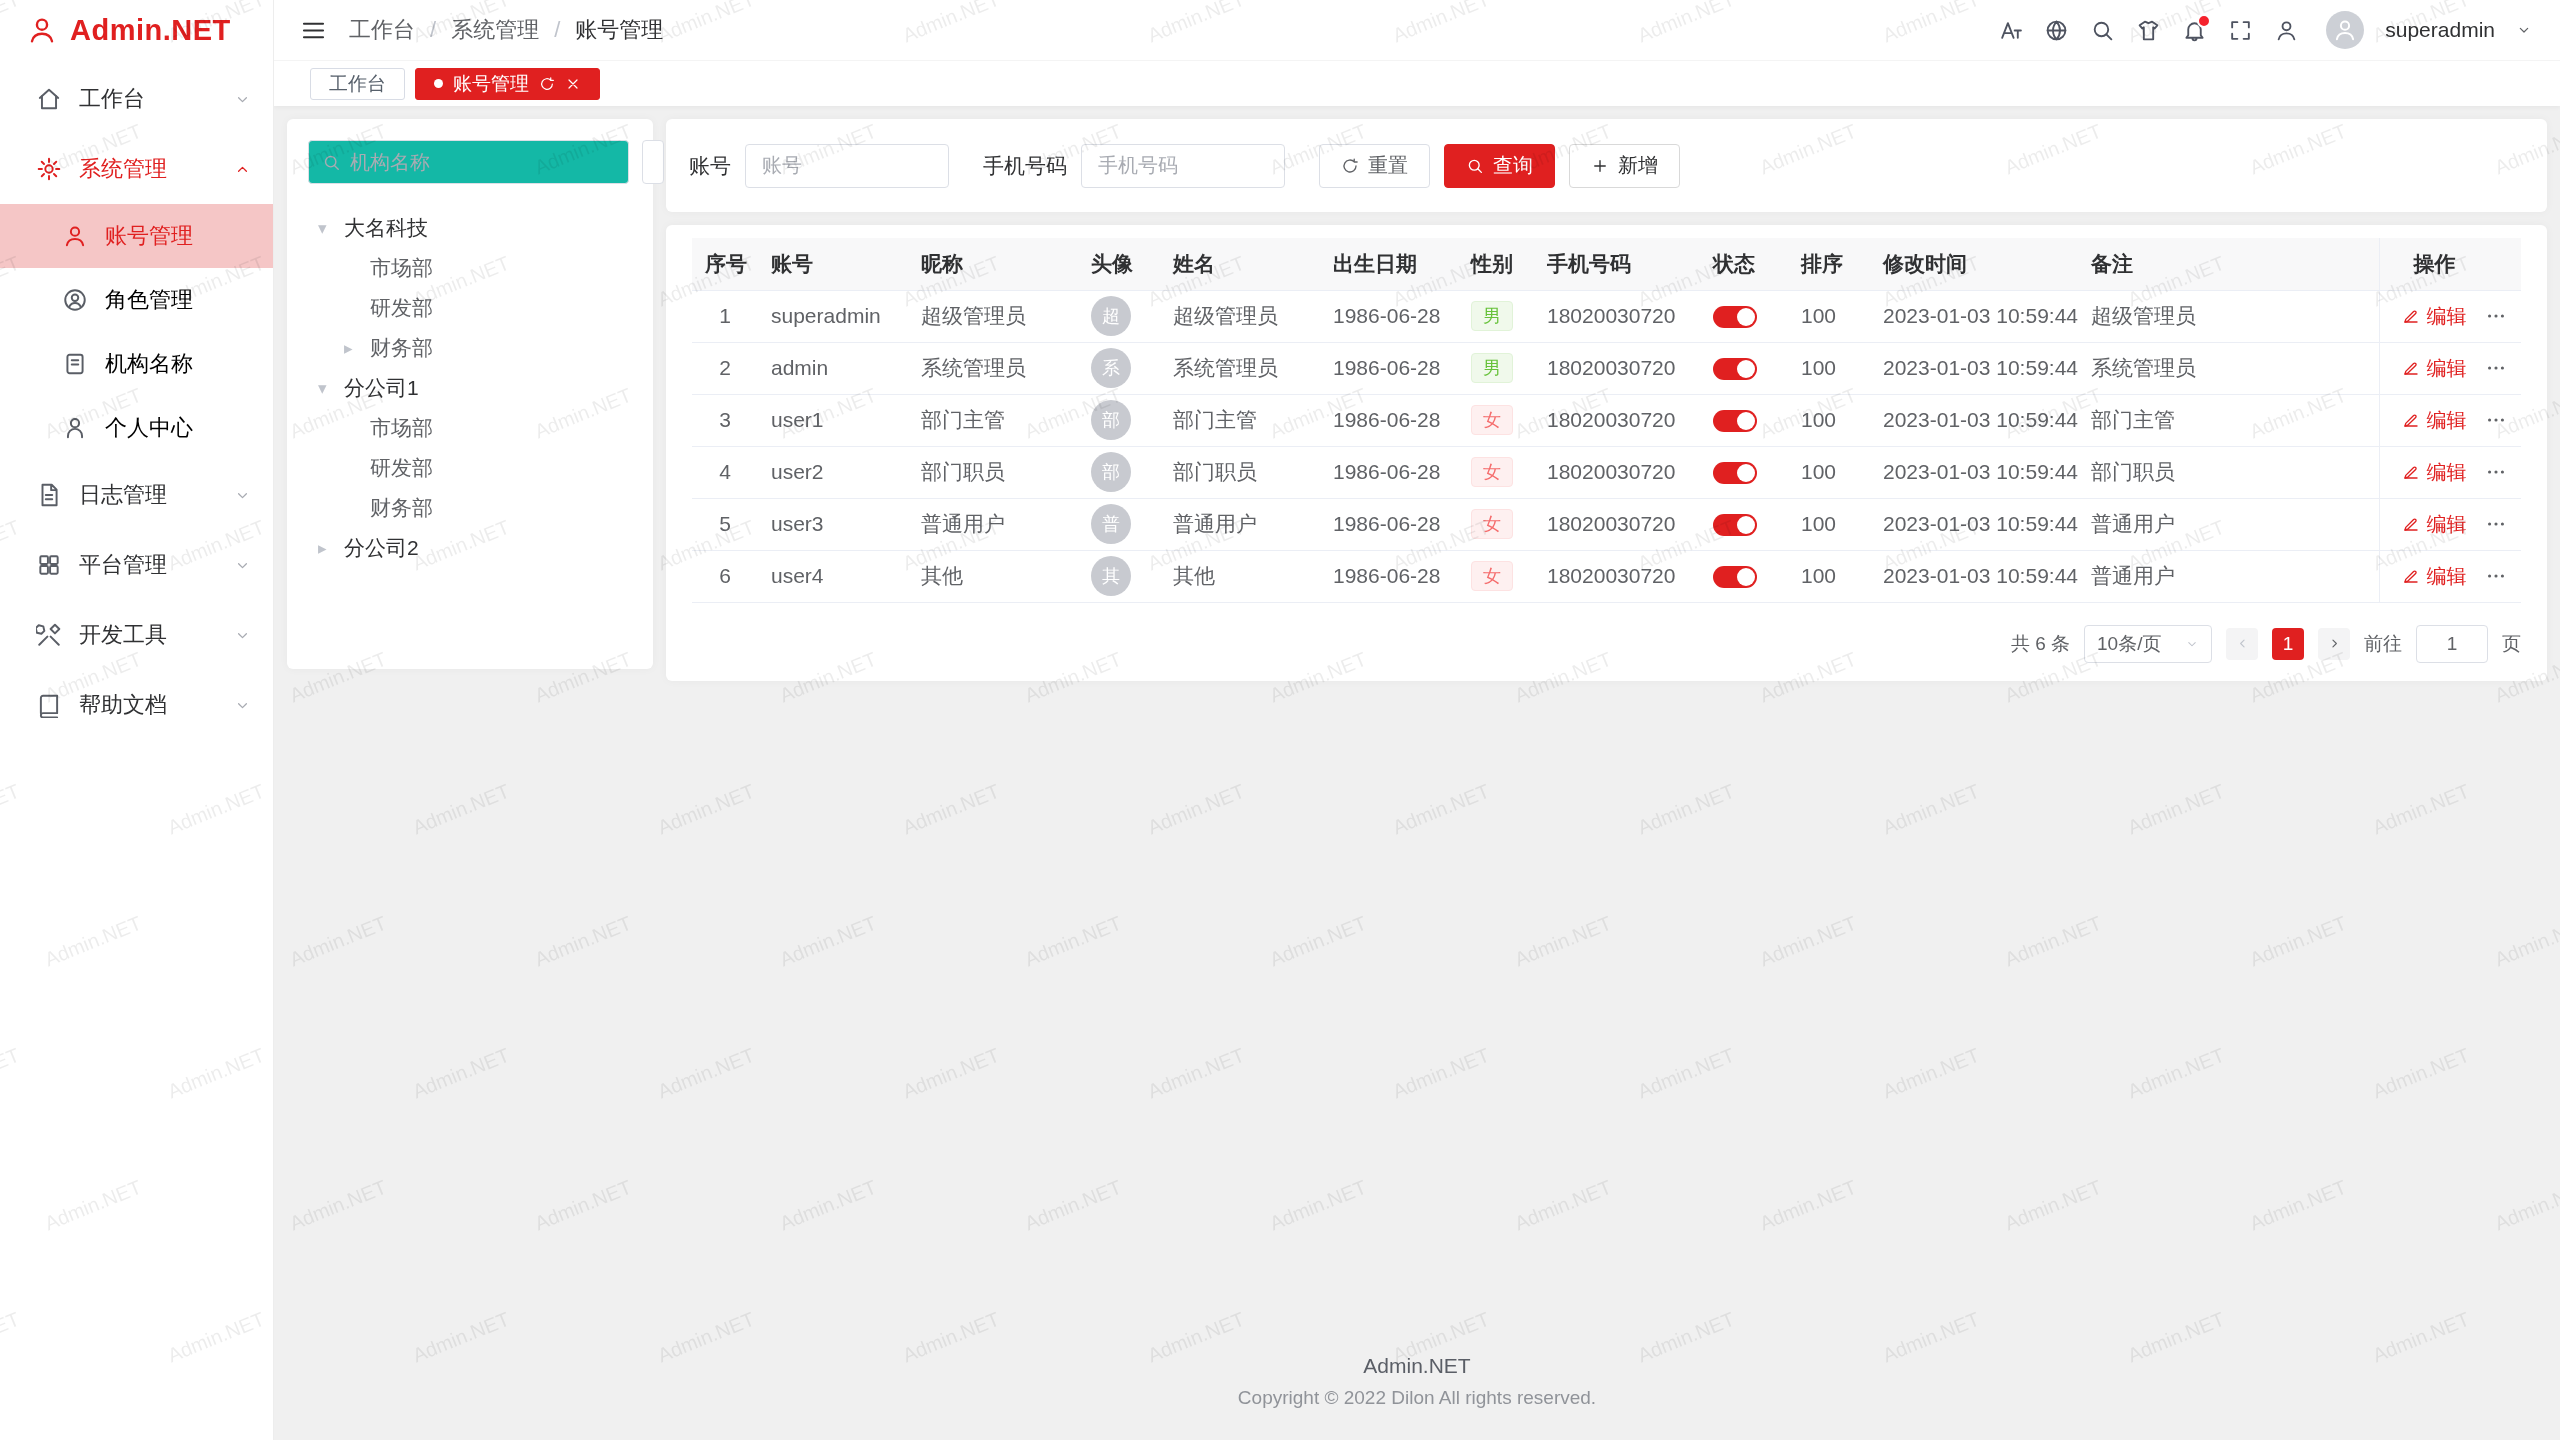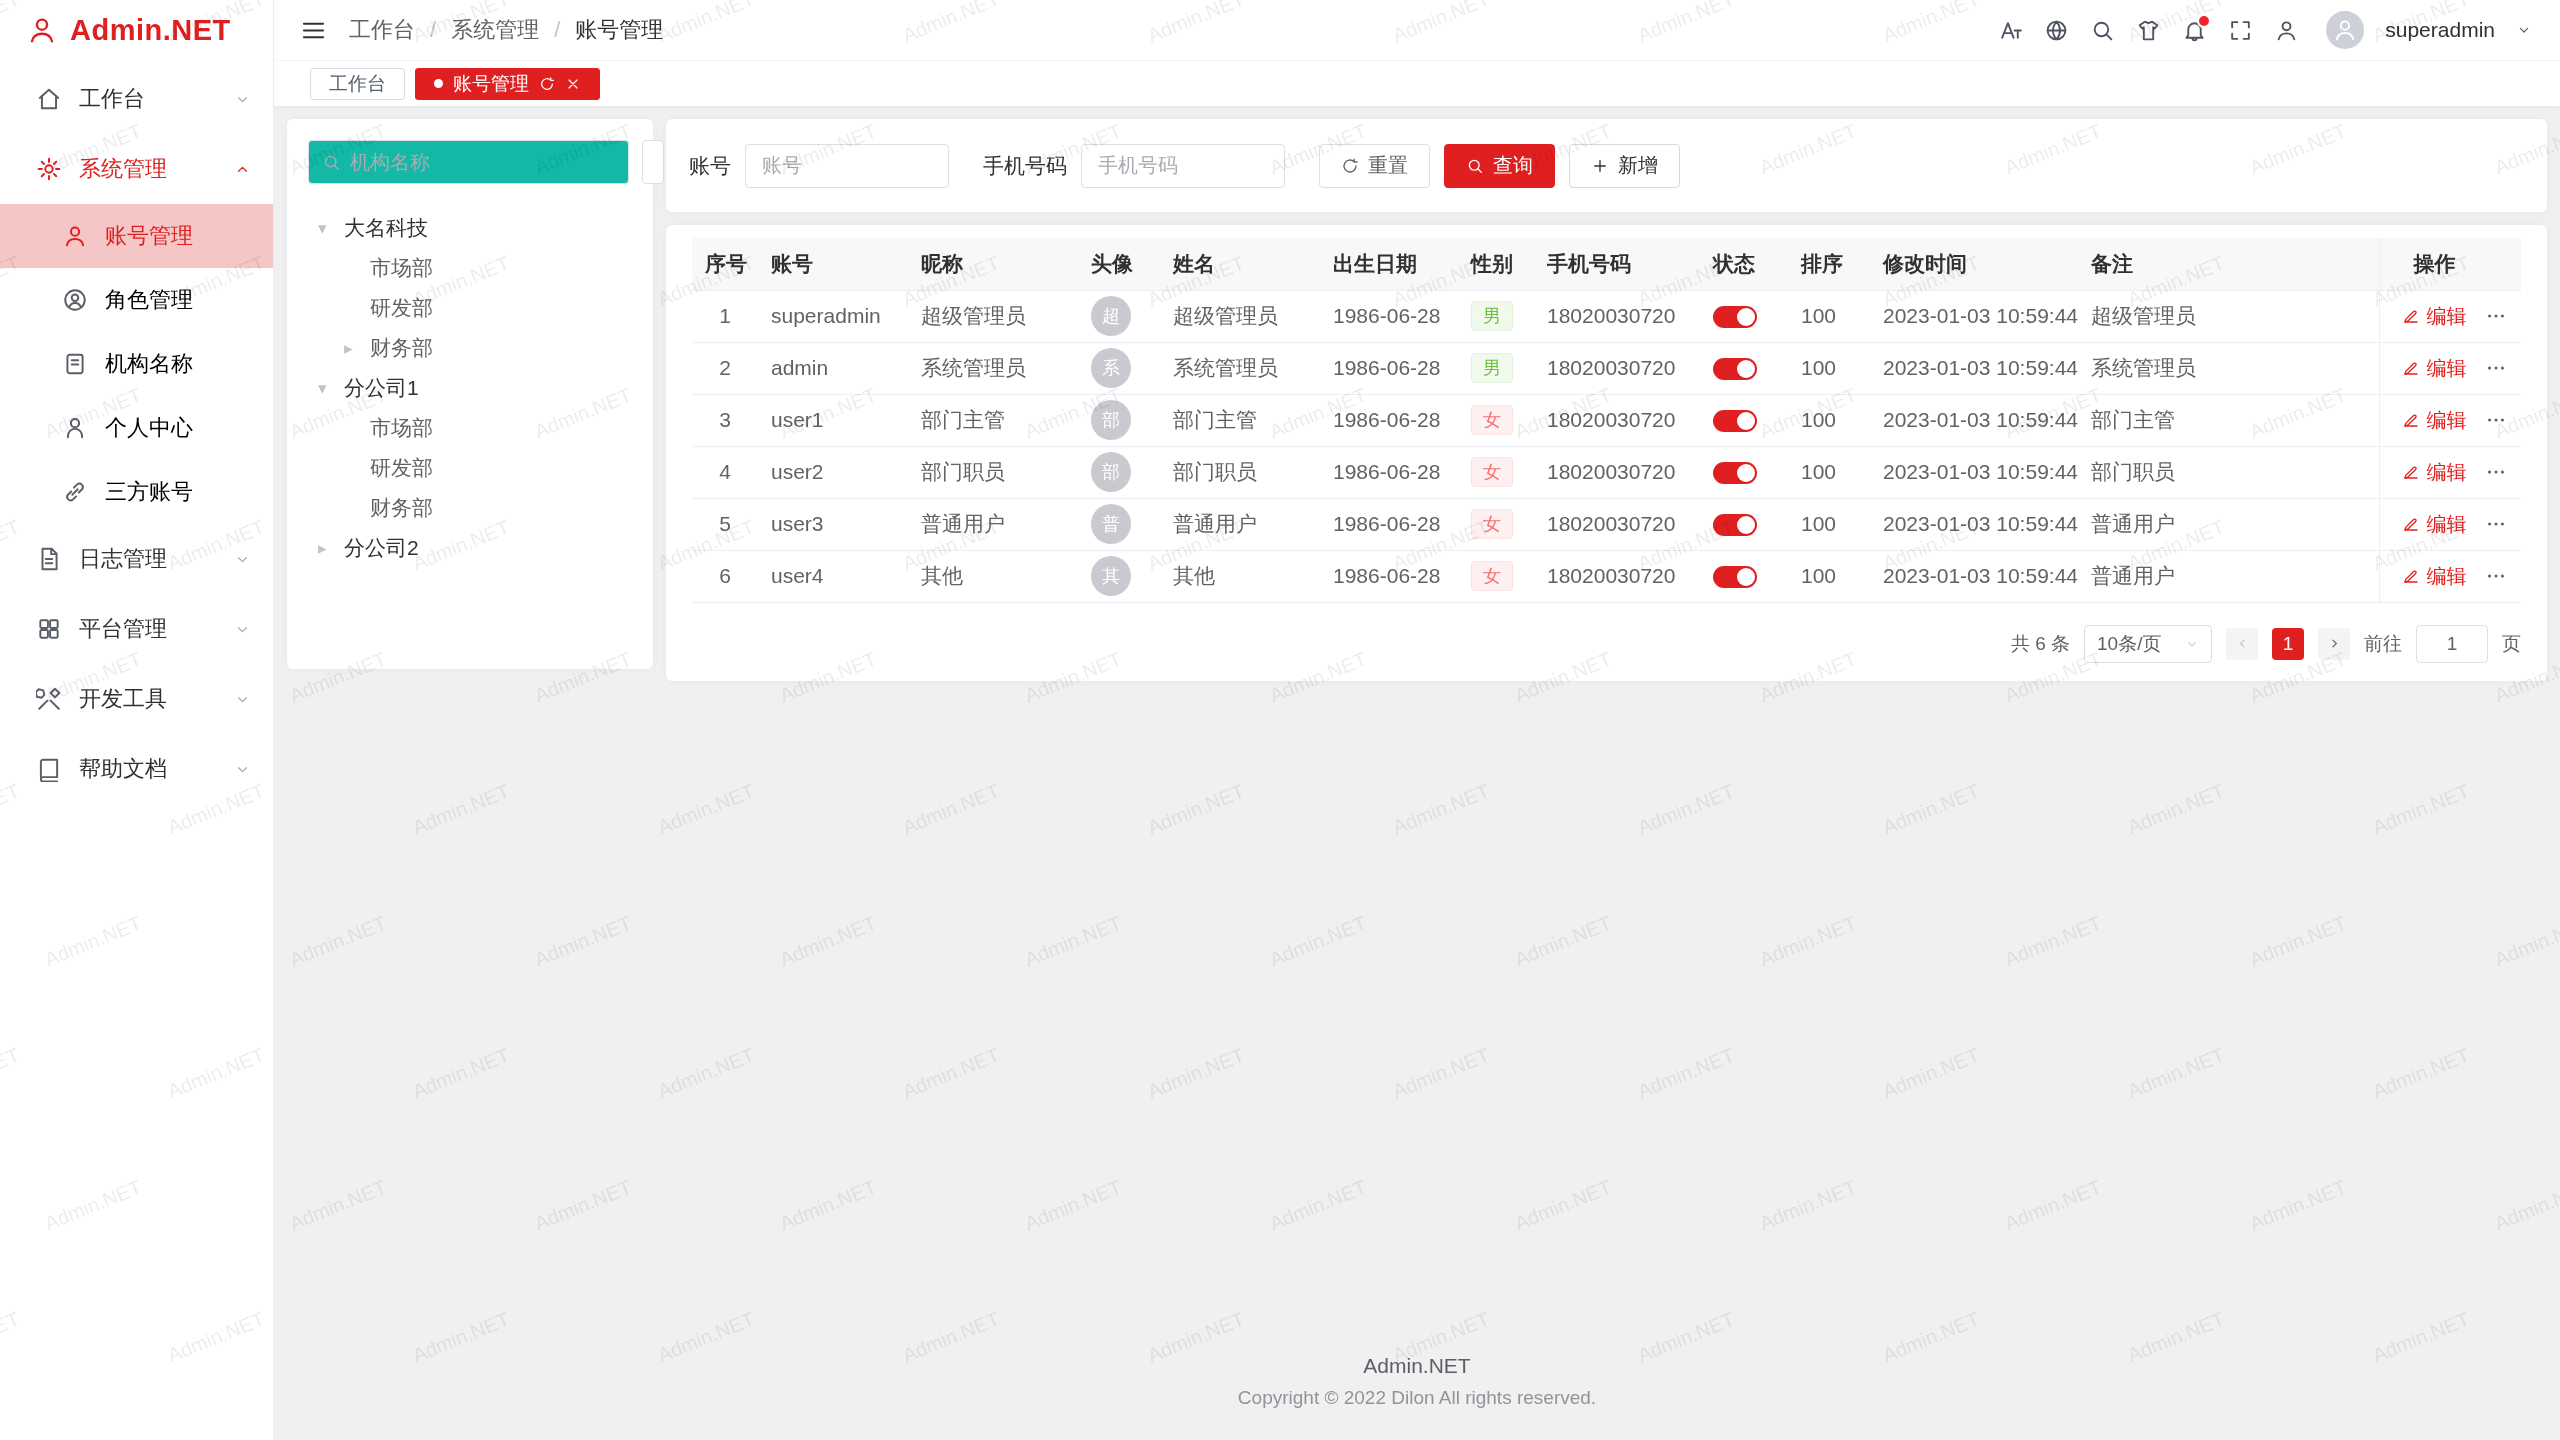--- a/index.html
+++ b/index.html
@@ -199,28 +199,20 @@
           <span class="mi-label">机构名称</span>
         </div>
         <div class="menu-item sub">
           <span class="mi-icon">
             <svg class="ic" viewBox="0 0 24 24" fill="none" stroke="currentColor" stroke-width="1.8" stroke-linecap="round" stroke-linejoin="round">
               <circle cx="12" cy="7.5" r="3.8"></circle>
               <path d="M5.5 20.5v-1.2a6.5 6.5 0 0 1 13 0v1.2"></path>
             </svg>
           </span>
           <span class="mi-label">个人中心</span>
-        </div>
-        <div class="menu-item sub">
-          <span class="mi-icon">
-            <svg class="ic" viewBox="0 0 24 24" fill="none" stroke="currentColor" stroke-width="1.8" stroke-linecap="round" stroke-linejoin="round">
-              <path d="M9.5 14.5l5-5M8.5 11.5l-3 3a3.2 3.2 0 0 0 4.5 4.5l3-3M15.5 12.5l3-3A3.2 3.2 0 0 0 14 5l-3 3"></path>
-            </svg>
-          </span>
-          <span class="mi-label">三方账号</span>
         </div>
         <div class="menu-item">
           <span class="mi-icon">
             <svg class="ic" viewBox="0 0 24 24" fill="none" stroke="currentColor" stroke-width="1.8" stroke-linecap="round" stroke-linejoin="round">
               <path d="M6 2.5h8.5l4.5 4.5v14.5H6zM14 2.5V7.5h5M9 12h6M9 16h6"></path>
             </svg>
           </span>
           <span class="mi-label">日志管理</span>
           <span class="mi-chevron">
             <svg class="ic" viewBox="0 0 24 24" fill="none" stroke="currentColor" stroke-width="1.8" stroke-linecap="round" stroke-linejoin="round">

